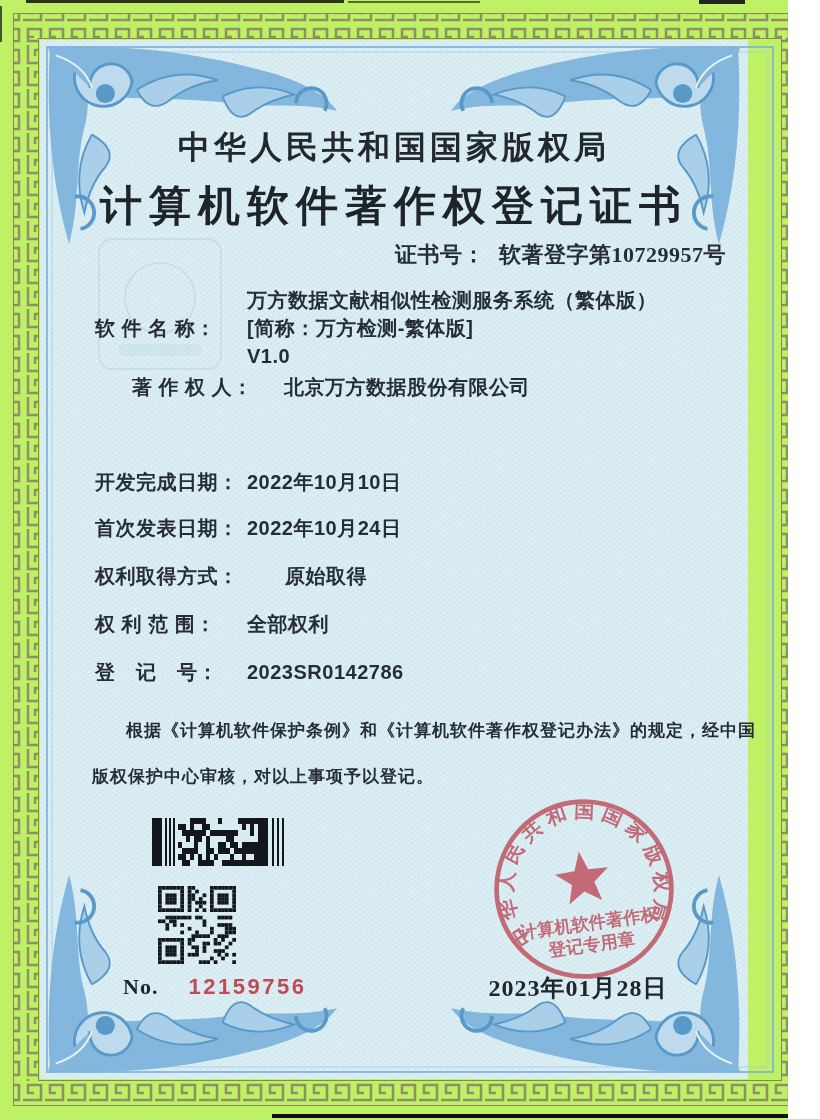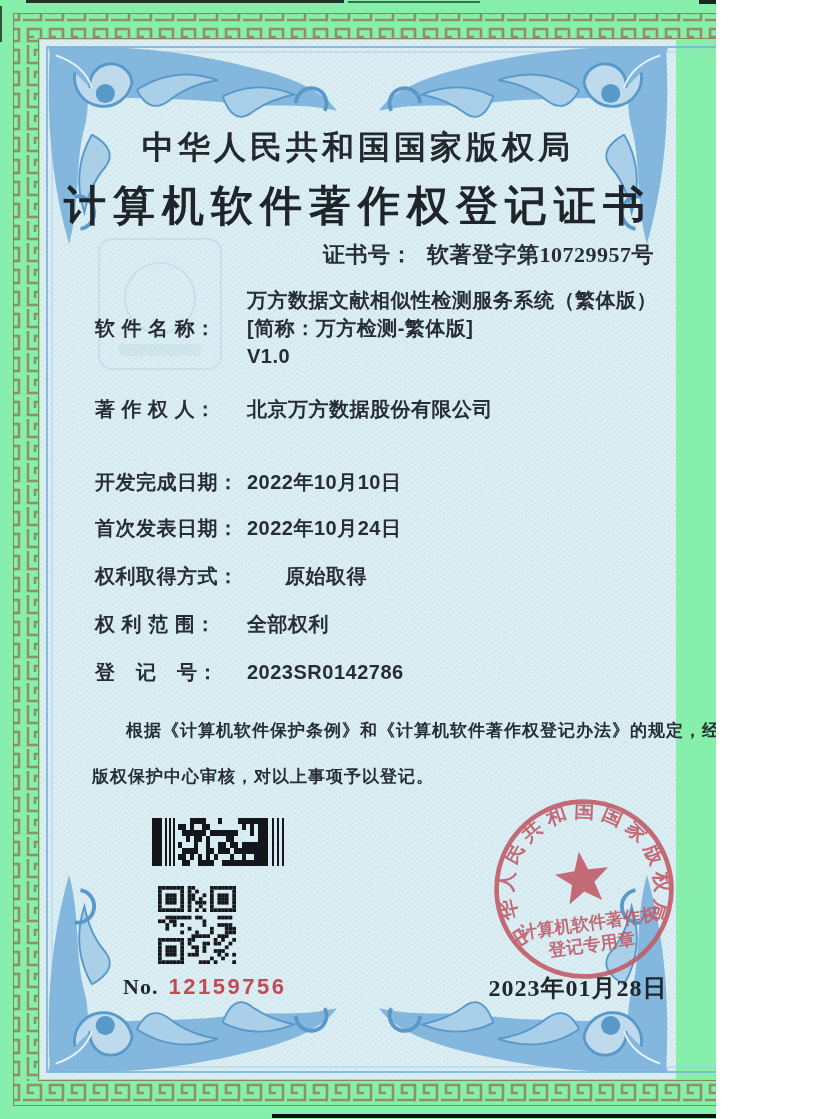--- a/index.html
+++ b/index.html
@@ -1,18 +1,18 @@
 <!DOCTYPE html>
 <html><head>
 <meta charset="utf-8">
 <style>
   html,body{margin:0;padding:0;background:#ffffff;}
   .page{
-    position:relative;width:716px;height:1119px;overflow:hidden;
-    background:#86efac;
+    position:relative;width:788px;height:1119px;overflow:hidden;
+    background:#bef264;
     font-family:"Liberation Sans","DejaVu Sans",sans-serif;
     color:#272d36;
   }
   
   .paper{
     position:absolute;left:40px;top:40px;right:40px;bottom:40px;
     background:#d8ecf2;
     background-image:
       repeating-linear-gradient(38deg, rgba(255,255,255,.20) 0 1px, rgba(0,0,0,0) 1px 4px),
       repeating-linear-gradient(-38deg, rgba(90,160,200,.08) 0 1px, rgba(0,0,0,0) 1px 4px);
@@ -70,21 +70,21 @@
   .qrcode{position:absolute;left:158px;top:886px;width:78px;height:78px;}
 
   .serial{
     position:absolute;left:123px;top:974px;font-size:22px;
   }
   .serial .no-label{
     font-family:Liberation Serif, serif;
     font-weight:700;color:#20252c;letter-spacing:1px;
   }
   .serial .no-value{
-    color:#c04b55;font-weight:700;letter-spacing:2.5px;margin-left:4px;
+    color:#c04b55;font-weight:700;letter-spacing:2.5px;margin-left:24px;
     font-family:"Liberation Sans","DejaVu Sans",sans-serif;
   }
 
   .seal{
     position:absolute;left:490px;top:795px;width:188px;height:188px;
     transform:rotate(-8deg);opacity:.88;
   }
   .issue-date{
     position:absolute;left:488px;top:972px;width:180px;text-align:center;
     font-family:"Liberation Serif","DejaVu Serif",serif;
@@ -161,21 +161,21 @@
   </div>
 
   <div class="row" style="top:286px;">
     <span class="lbl">软 件 名 称：</span>
     <span class="val">
       <div class="vline">万方数据文献相似性检测服务系统（繁体版）</div>
       <div class="vline">[简称：万方检测-繁体版]</div>
       <div class="vline">V1.0</div>
     </span>
   </div>
-  <div class="row" style="top:396px;">
+  <div class="row" style="top:374px;margin-left:37px;">
     <span class="lbl">著 作 权 人：</span>
     <span class="val">北京万方数据股份有限公司</span>
   </div>
   <div class="row" style="top:469px;">
     <span class="lbl">开发完成日期：</span>
     <span class="val">2022年10月10日</span>
   </div>
   <div class="row" style="top:515px;">
     <span class="lbl">首次发表日期：</span>
     <span class="val">2022年10月24日</span>

